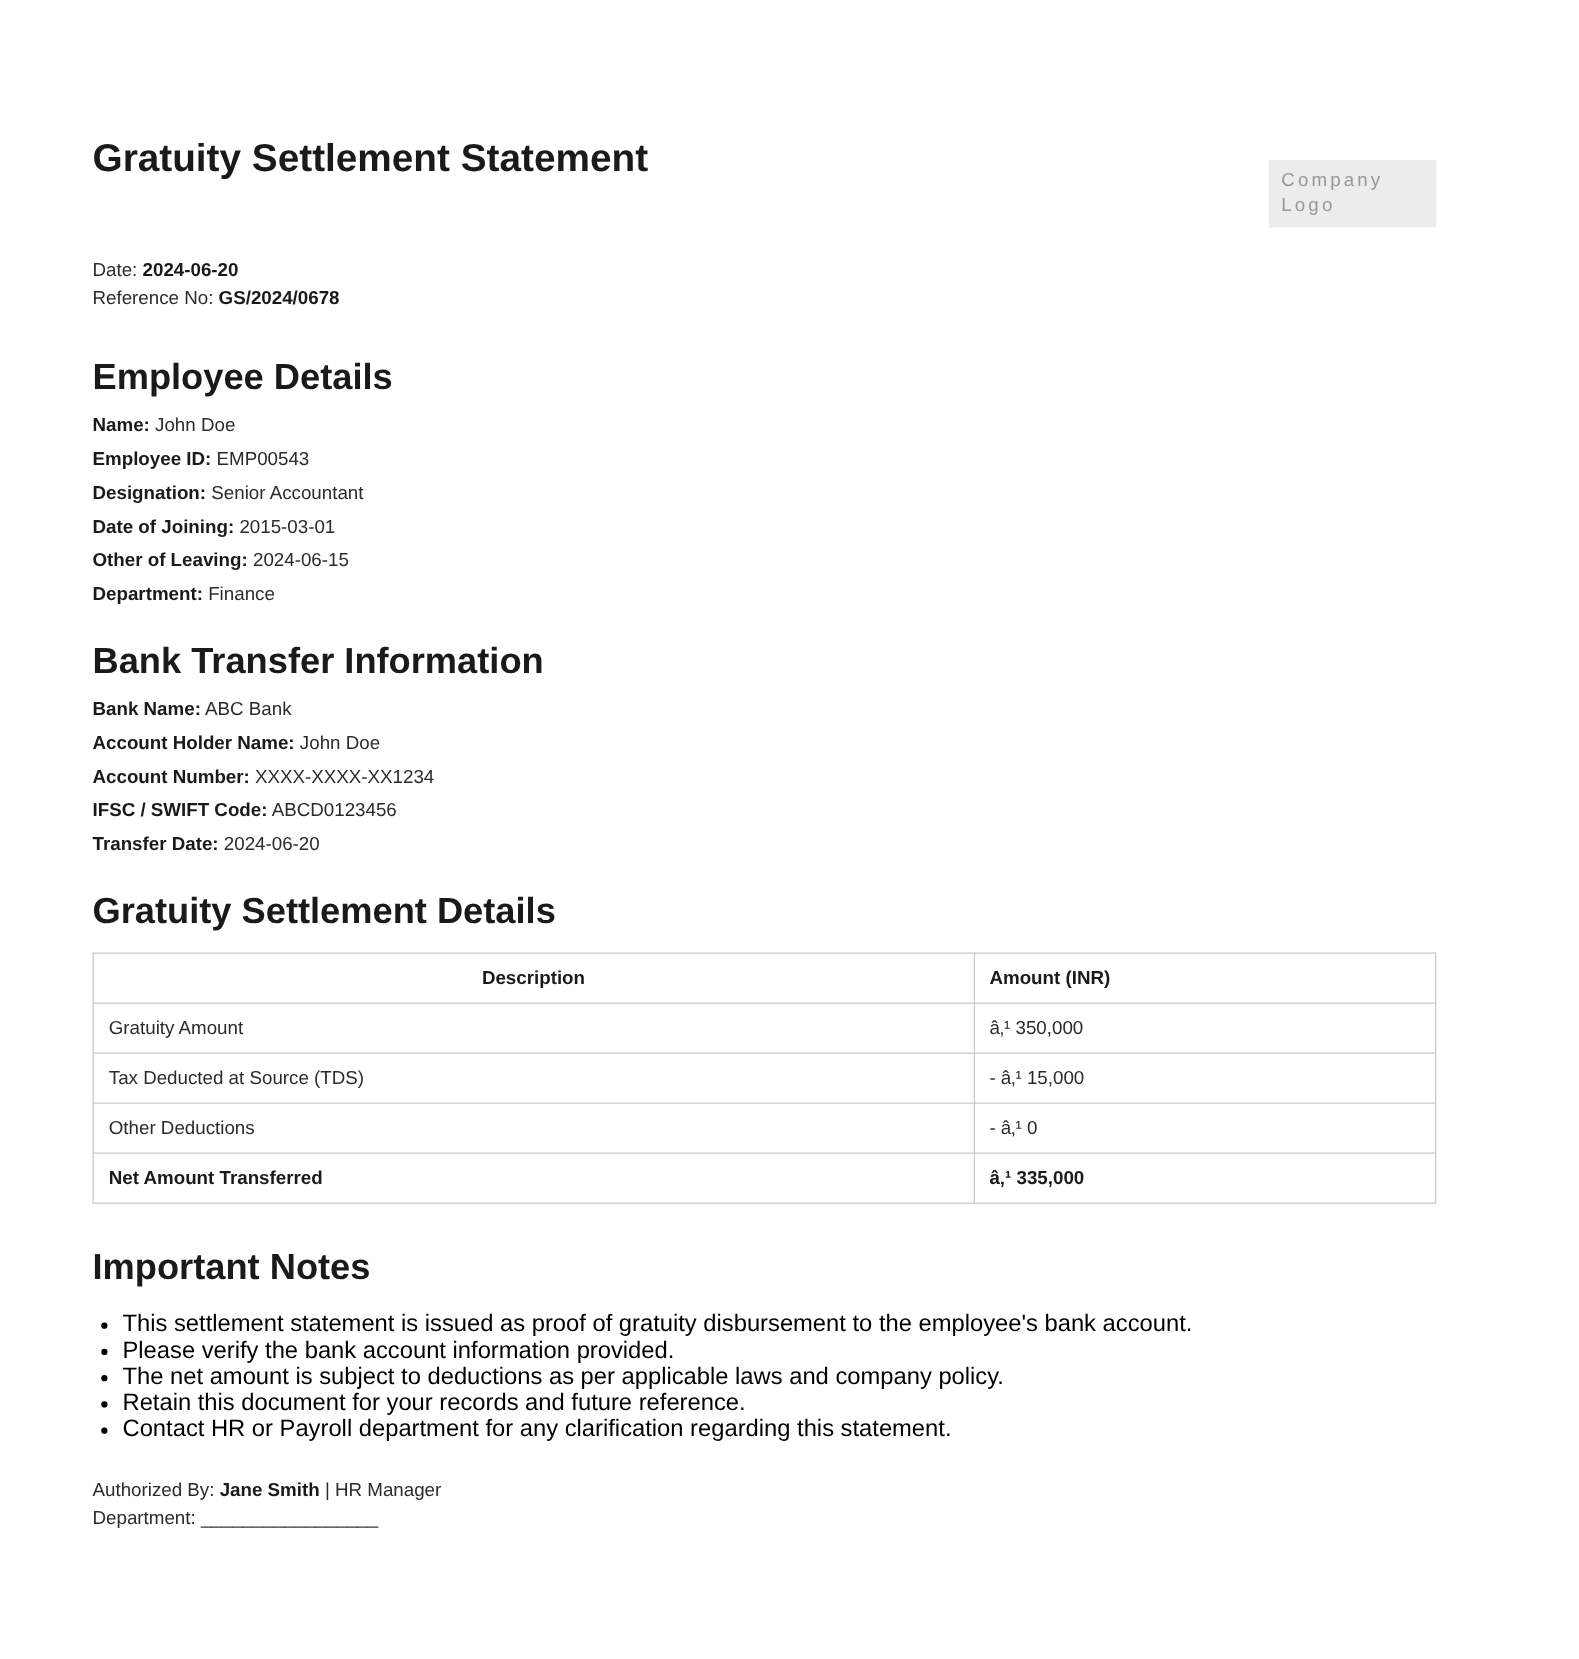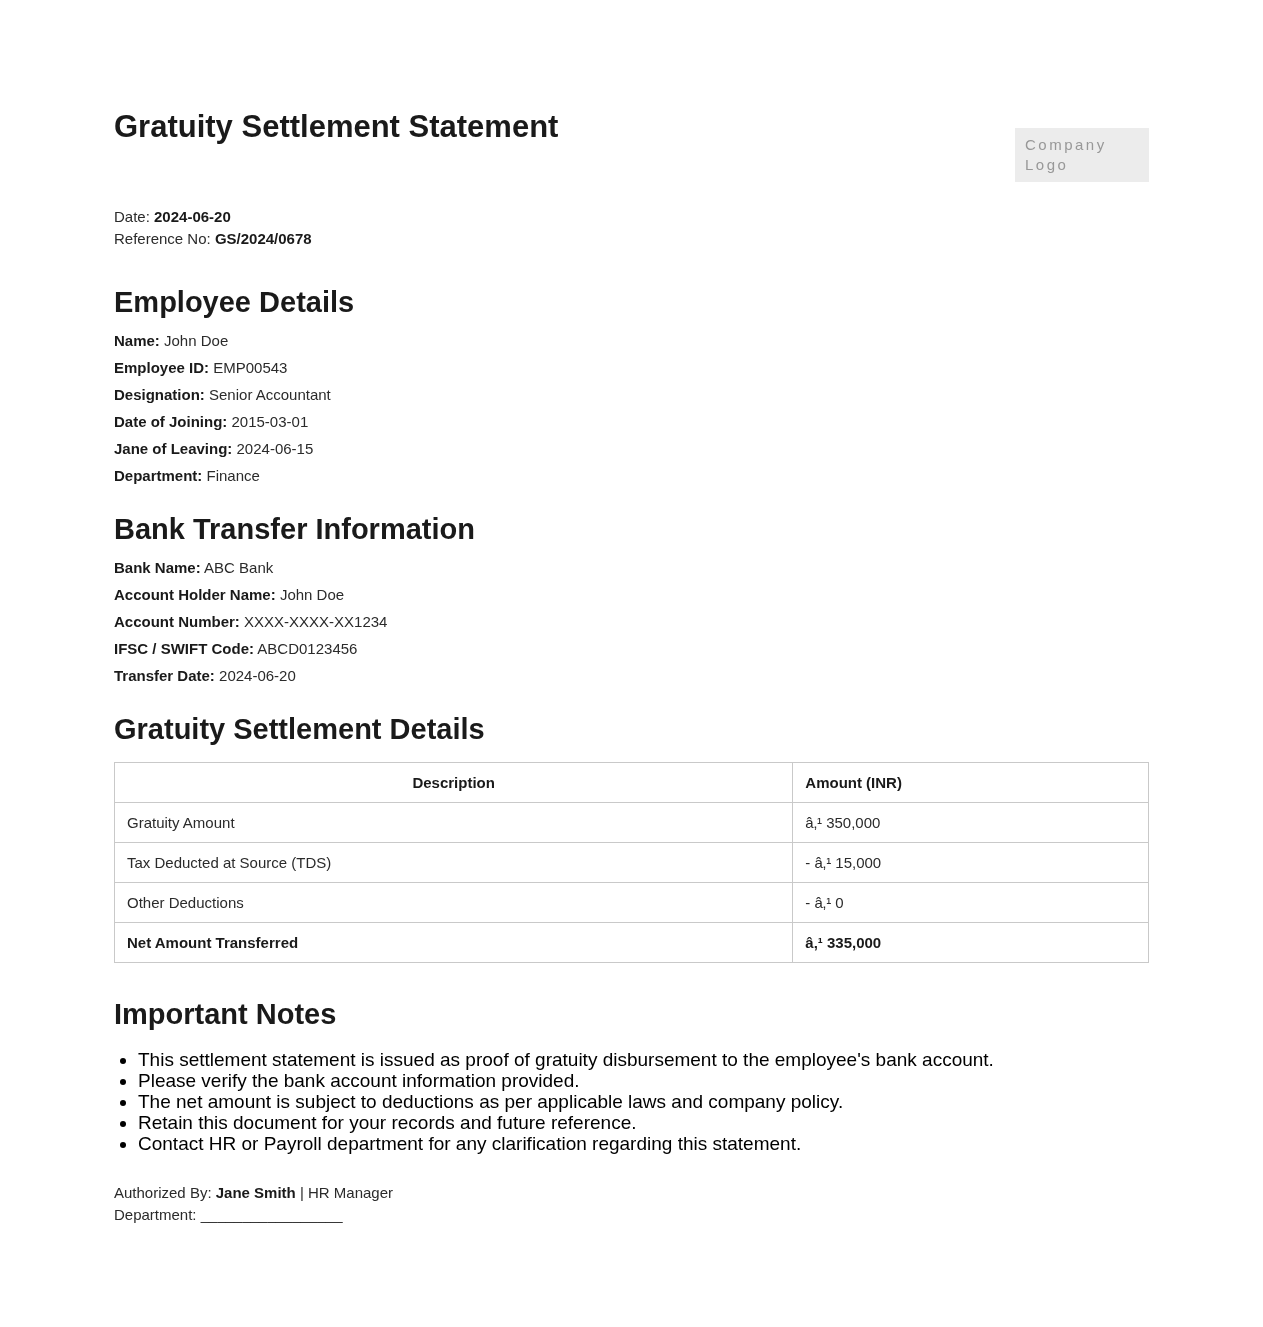--- a/index.html
+++ b/index.html
@@ -7,21 +7,21 @@
     margin: 0;
     padding: 0;
     background: #ffffff;
     font-family: "Liberation Sans", "DejaVu Sans", sans-serif;
     color: #222;
   }
   .page {
     width: 1263px;
     min-height: 1327px;
     background: #fff;
-    padding: 107px 114px 40px 114px;
+    padding: 107px 114px 40px 74px;
   }
   .header-row {
     display: flex;
     justify-content: space-between;
     align-items: flex-start;
   }
   h1 {
     margin: 0;
     font-size: 31px;
     line-height: 40px;
@@ -135,21 +135,21 @@
     </p>
     <p>
       <strong>Designation:</strong>
       <span>Senior Accountant</span>
     </p>
     <p>
       <strong>Date of Joining:</strong>
       <span>2015-03-01</span>
     </p>
     <p>
-      <strong>Jane of Leaving:</strong>
+      <strong>Other of Leaving:</strong>
       <span>2024-06-15</span>
     </p>
     <p>
       <strong>Department:</strong>
       <span>Finance</span>
     </p>
   </div>
 
   <h2 class="h2-bank">Bank Transfer Information</h2>
   <div class="fields">

